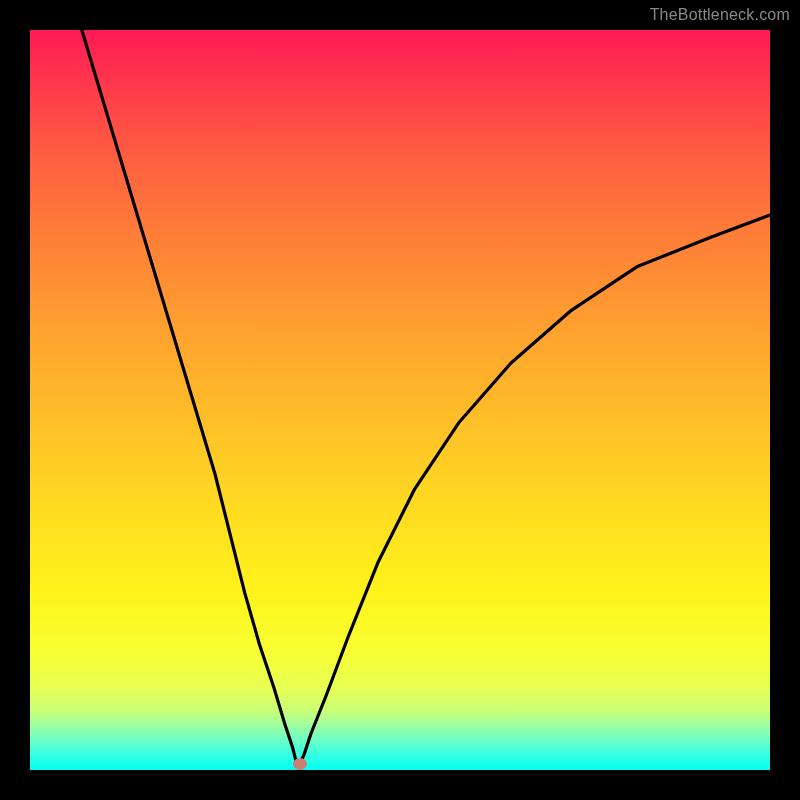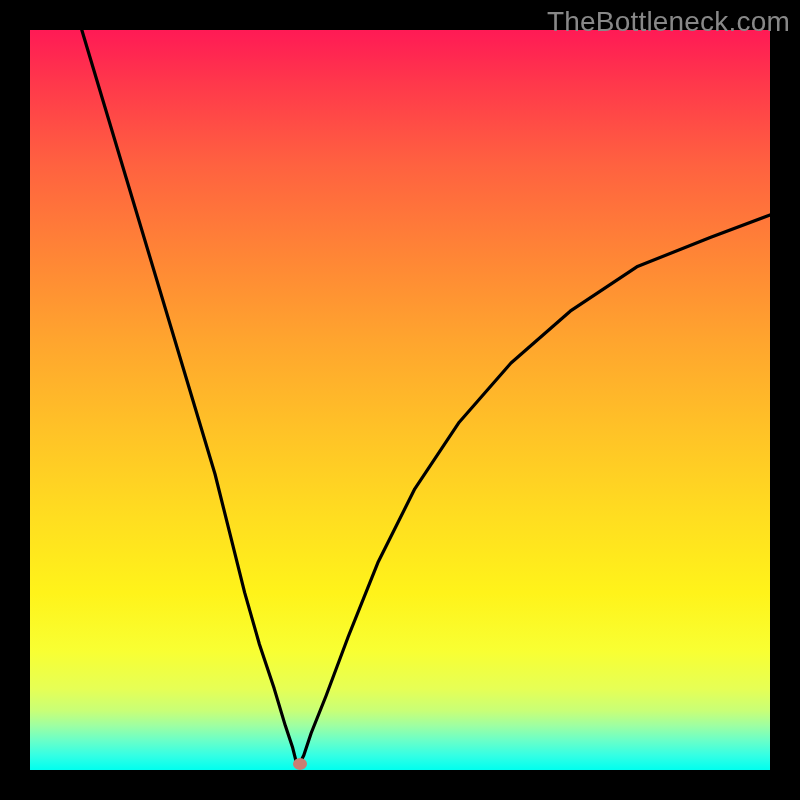--- a/index.html
+++ b/index.html
@@ -9,21 +9,21 @@
     background: #000;
     font-family: Arial, Helvetica, sans-serif;
     position: relative;
     overflow: hidden;
   }
   .watermark {
     position: absolute;
     top: 6px;
     right: 10px;
     color: #888;
-    font-size: 28px;
+    font-size: 16px;
     z-index: 10;
     letter-spacing: 0.2px;
   }
   .frame {
     position: absolute;
     left: 30px;
     top: 30px;
     width: 740px;
     height: 740px;
     background: linear-gradient(to bottom,

